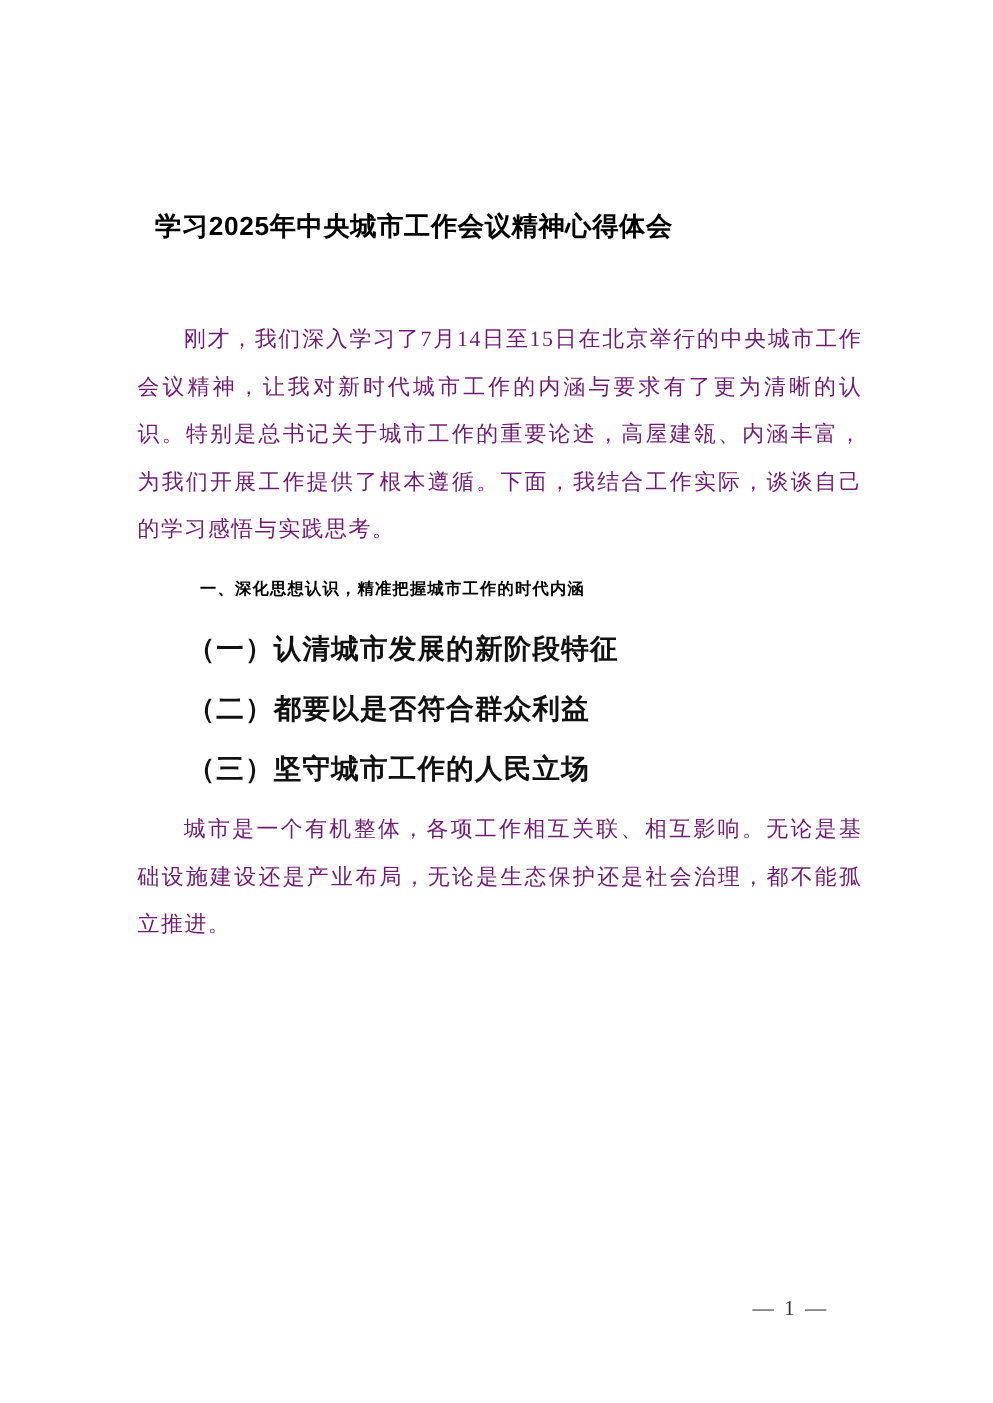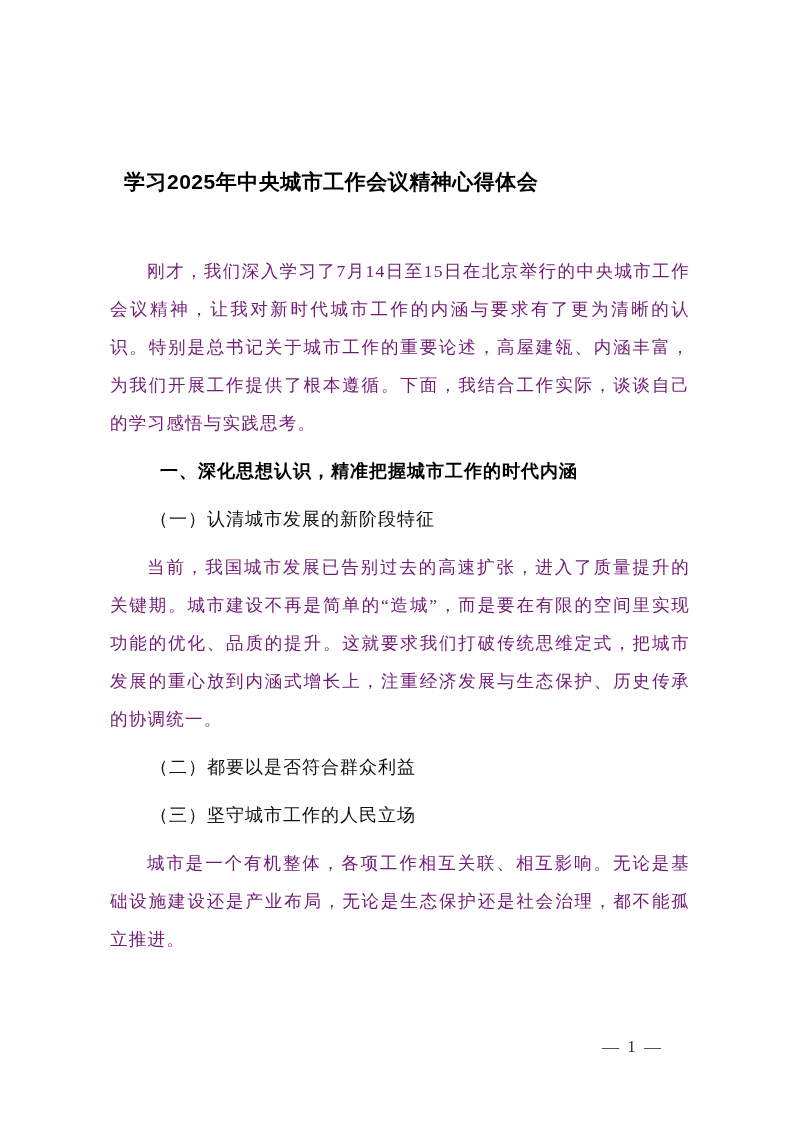--- a/index.html
+++ b/index.html
@@ -40,29 +40,29 @@
       text-justify: inter-ideograph;
       text-indent: 37px;
       color: #701a75;
     }
     .intro {
       margin-top: 46px;
     }
     .section-heading {
       font-family: "Liberation Sans", "DejaVu Sans", sans-serif;
       font-weight: bold;
-      font-size: 18px;
+      font-size: 13px;
       line-height: 38px;
       letter-spacing: 1px;
       text-indent: 50px;
       color: #000000;
     }
     .sub-heading {
-      font-weight: 400;
-      font-size: 18px;
+      font-weight: 700;
+      font-size: 22px;
       line-height: 38px;
       letter-spacing: 1px;
       text-indent: 40px;
       color: #111111;
     }
     .page-number {
       position: absolute;
       top: 1020px;
       right: 136px;
       font-size: 17px;
@@ -78,21 +78,20 @@
   <div class="content">
 
     <h1 class="doc-title">学习2025年中央城市工作会议精神心得体会</h1>
 
     <p class="body-para intro">刚才，我们深入学习了7月14日至15日在北京举行的中央城市工作会议精神，让我对新时代城市工作的内涵与要求有了更为清晰的认识。特别是总书记关于城市工作的重要论述，高屋建瓴、内涵丰富，为我们开展工作提供了根本遵循。下面，我结合工作实际，谈谈自己的学习感悟与实践思考。</p>
 
     <h2 class="section-heading">一、深化思想认识，精准把握城市工作的时代内涵</h2>
 
     <h3 class="sub-heading">（一）认清城市发展的新阶段特征</h3>
 
-    <p class="body-para">当前，我国城市发展已告别过去的高速扩张，进入了质量提升的关键期。城市建设不再是简单的“造城”，而是要在有限的空间里实现功能的优化、品质的提升。这就要求我们打破传统思维定式，把城市发展的重心放到内涵式增长上，注重经济发展与生态保护、历史传承的协调统一。</p>
 
     <h3 class="sub-heading">（二）都要以是否符合群众利益</h3>
 
 
     <h3 class="sub-heading">（三）坚守城市工作的人民立场</h3>
 
     <p class="body-para">城市是一个有机整体，各项工作相互关联、相互影响。无论是基础设施建设还是产业布局，无论是生态保护还是社会治理，都不能孤立推进。</p>
 
   </div>
 

